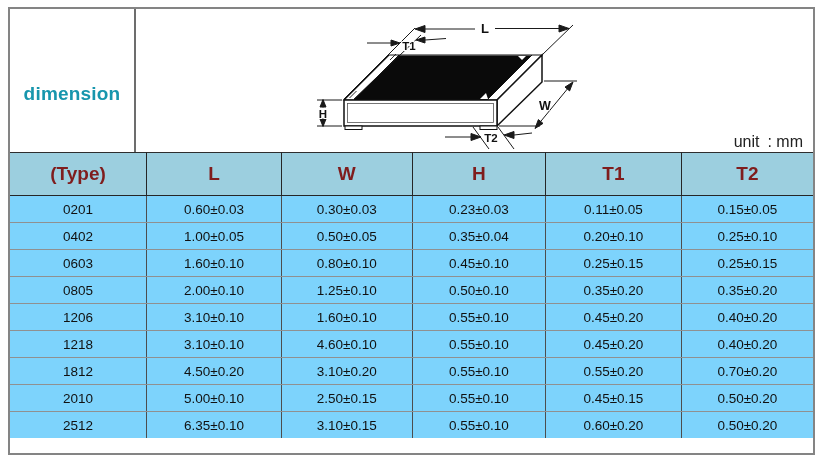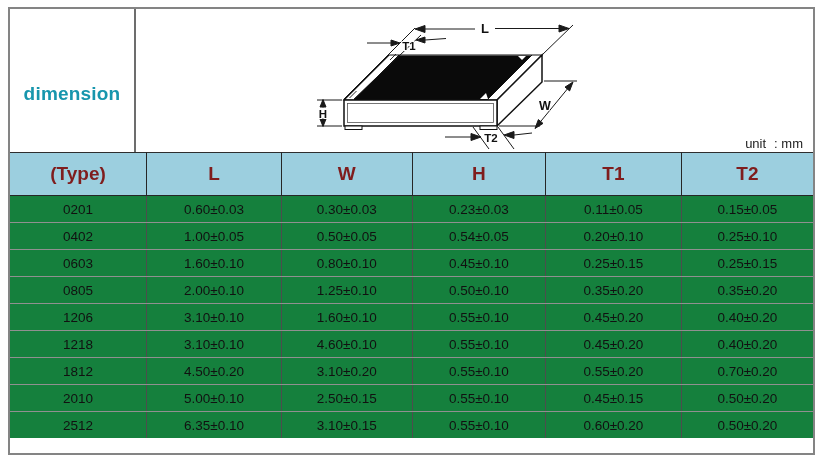--- a/index.html
+++ b/index.html
@@ -13,38 +13,38 @@
   }
   .top-section{position:relative;width:100%;height:143px;}
   .dim-cell{
     position:absolute;left:0;top:0;width:126px;height:143px;
     border-right:2px solid #6d6d6d;box-sizing:border-box;
     display:flex;align-items:center;justify-content:center;padding-top:26px;
   }
   .dim-title{font-size:19px;font-weight:bold;color:var(--accent,#1796ad);letter-spacing:.2px;}
   .diagram-svg{position:absolute;left:0;top:0;width:803px;height:143px;pointer-events:none;}
   .unit-note{
-    position:absolute;right:10px;bottom:1px;font-size:13px;color:#222;
+    position:absolute;right:10px;bottom:1px;font-size:16px;color:#222;
     display:flex;align-items:flex-end;
   }
   .unit-note .unit-value{margin-left:8px;}
   table.dim-table{
     position:absolute;top:143px;left:0;width:100%;
     border-collapse:collapse;table-layout:fixed;
   }
   .dim-table th{
     background:var(--header-bg,#9ccfdf);
     border:1px solid #262626;border-top:1.5px solid #2e2e2e;
     height:40px;font-size:19px;font-weight:bold;text-align:center;color:#7f1d1d;
   }
   .dim-table td{
     border-left:1px solid #4d4d4d;border-right:1px solid #4d4d4d;
     border-top:1px solid #909090;border-bottom:1px solid #909090;
     height:24px;font-size:13.5px;text-align:center;vertical-align:middle;
-    background:#15803d;white-space:nowrap;
+    background:#7dd3fc;white-space:nowrap;
   }
   .dim-table th:first-child,.dim-table td:first-child{border-left:none;}
   .dim-table th:last-child,.dim-table td:last-child{border-right:none;}
   .dim-table tr:last-child td{border-bottom:none;}
   svg text{font-family:"Liberation Sans","DejaVu Sans",sans-serif;font-weight:bold;fill:#111;
     paint-order:stroke;stroke:#ffffff;stroke-width:2px;}
 </style>
 </head>
 <body>
 
@@ -152,21 +152,21 @@
           <td>0.60±0.03</td>
           <td>0.30±0.03</td>
           <td>0.23±0.03</td>
           <td>0.11±0.05</td>
           <td>0.15±0.05</td>
         </tr>
         <tr>
           <td>0402</td>
           <td>1.00±0.05</td>
           <td>0.50±0.05</td>
-          <td>0.54±0.05</td>
+          <td>0.35±0.04</td>
           <td>0.20±0.10</td>
           <td>0.25±0.10</td>
         </tr>
         <tr>
           <td>0603</td>
           <td>1.60±0.10</td>
           <td>0.80±0.10</td>
           <td>0.45±0.10</td>
           <td>0.25±0.15</td>
           <td>0.25±0.15</td>

